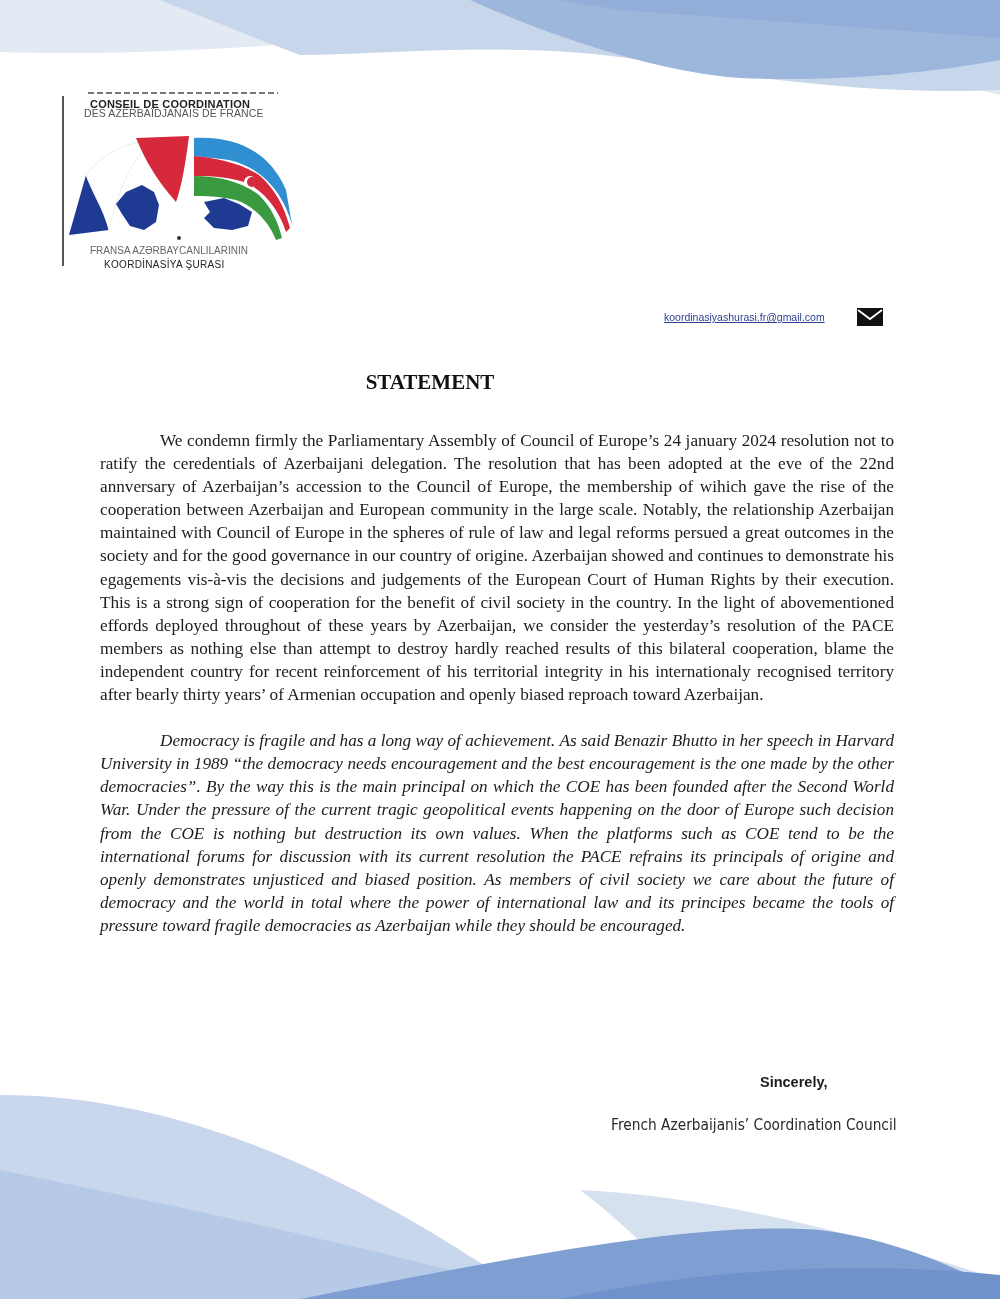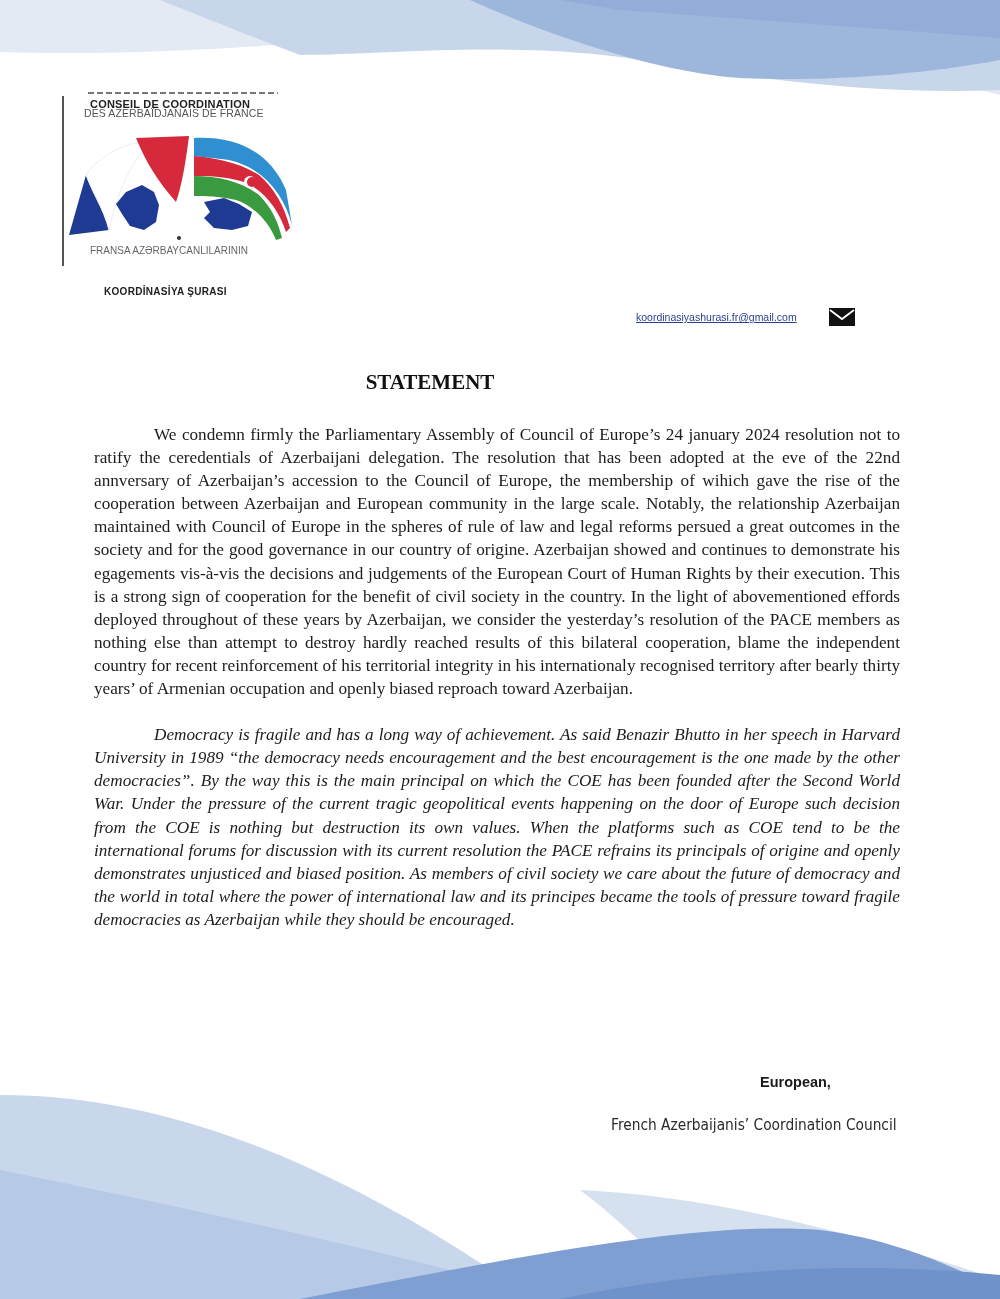--- a/index.html
+++ b/index.html
@@ -18,33 +18,33 @@
   .logo-bar-top { position: absolute; left: 26px; top: 4px; width: 190px; height: 2px;
     background: repeating-linear-gradient(90deg,#777 0 6px, transparent 6px 9px); }
   .logo-line1 { position: absolute; left: 28px; top: 10px; font-family: "Liberation Sans", sans-serif;
     font-weight: bold; font-size: 11px; color: #222; letter-spacing: 0.2px; }
   .logo-line2 { position: absolute; left: 22px; top: 19px; font-family: "Liberation Sans", sans-serif;
     font-size: 10.5px; color: #555; letter-spacing: 0.1px; }
   .logo-art { position: absolute; left: 2px; top: 42px; width: 230px; height: 115px; }
   .logo-line3 { position: absolute; left: 28px; top: 157px; font-family: "Liberation Sans", sans-serif;
     font-size: 10px; color: #666; }
   .logo-line4 { position: absolute; left: 42px; top: 171px; font-family: "Liberation Sans", sans-serif;
-    font-weight: bold; font-size: 10px; color: #222; letter-spacing: 0.3px; margin-top: 27px; }
+    font-weight: normal; font-size: 10px; color: #222; letter-spacing: 0.3px; }
 
-  .contact { position: absolute; left: 636px; top: 308px; display: flex; align-items: center; gap: 14px; }
+  .contact { position: absolute; left: 664px; top: 308px; display: flex; align-items: center; gap: 14px; }
   .email { font-family: "Liberation Sans", sans-serif; font-size: 10.5px; color: #2a3f8f;
     text-decoration: underline; }
   .mail-icon { margin-left: 18px; width: 26px; height: 18px; display: inline-block; }
 
   .title { position: absolute; left: 0; width: 860px; top: 370px; text-align: center;
     font-family: "Liberation Serif", serif; font-weight: bold; font-size: 21px; color: #111; }
 
   .body-text { position: absolute; left: 94px; width: 806px; top: 423px;
     font-size: 17.2px; line-height: 23.1px; text-align: justify; color: #1c1c1c; }
-  .body-text p { margin: 0; text-indent: 60px; }
+  .body-text p { margin: 6px; text-indent: 60px; }
   .body-text p + p { margin-top: 23px; font-style: italic; }
 
   .signoff { position: absolute; left: 760px; top: 1074px; font-family: "Liberation Sans", sans-serif;
     font-weight: bold; font-size: 14.5px; color: #1a1a1a; }
   .signature { position: absolute; left: 611px; top: 1115px; font-family: "DejaVu Sans", sans-serif;
     font-size: 16px; color: #2a2a2a; transform: scaleX(0.86); transform-origin: left top; }
 </style>
 </head>
 <body>
 
@@ -98,14 +98,14 @@
   </svg>
 </div>
 
 <div class="title">STATEMENT</div>
 
 <div class="body-text">
   <p>We condemn firmly the Parliamentary Assembly of Council of Europe’s 24 january 2024 resolution not to ratify the ceredentials of Azerbaijani delegation. The resolution that has been adopted at the eve of the 22nd annversary of Azerbaijan’s accession to the Council of Europe, the membership of wihich gave the rise of the cooperation between Azerbaijan and European community in the large scale. Notably, the relationship Azerbaijan maintained with Council of Europe in the spheres of rule of law and legal reforms persued a great outcomes in the society and for the good governance in our country of origine. Azerbaijan showed and continues to demonstrate his egagements vis-à-vis the decisions and judgements of the European Court of Human Rights by their execution. This is a strong sign of cooperation for the benefit of civil society in the country. In the light of abovementioned effords deployed throughout of these years by Azerbaijan, we consider the yesterday’s resolution of the PACE members as nothing else than attempt to destroy hardly reached results of this bilateral cooperation, blame the independent country for recent reinforcement of his territorial integrity in his internationaly recognised territory after bearly thirty years’ of Armenian occupation and openly biased reproach toward Azerbaijan.</p>
   <p>Democracy is fragile and has a long way of achievement. As said Benazir Bhutto in her speech in Harvard University in 1989 “the democracy needs encouragement and the best encouragement is the one made by the other democracies”. By the way this is the main principal on which the COE has been founded after the Second World War. Under the pressure of the current tragic geopolitical events happening on the door of Europe such decision from the COE is nothing but destruction its own values. When the platforms such as COE tend to be the international forums for discussion with its current resolution the PACE refrains its principals of origine and openly demonstrates unjusticed and biased position. As members of civil society we care about the future of democracy and the world in total where the power of international law and its principes became the tools of pressure toward fragile democracies as Azerbaijan while they should be encouraged.</p>
 </div>
 
-<div class="signoff">European,</div>
+<div class="signoff">Sincerely,</div>
 <div class="signature">French Azerbaijanis’ Coordination Council</div>
 
 </body></html>

